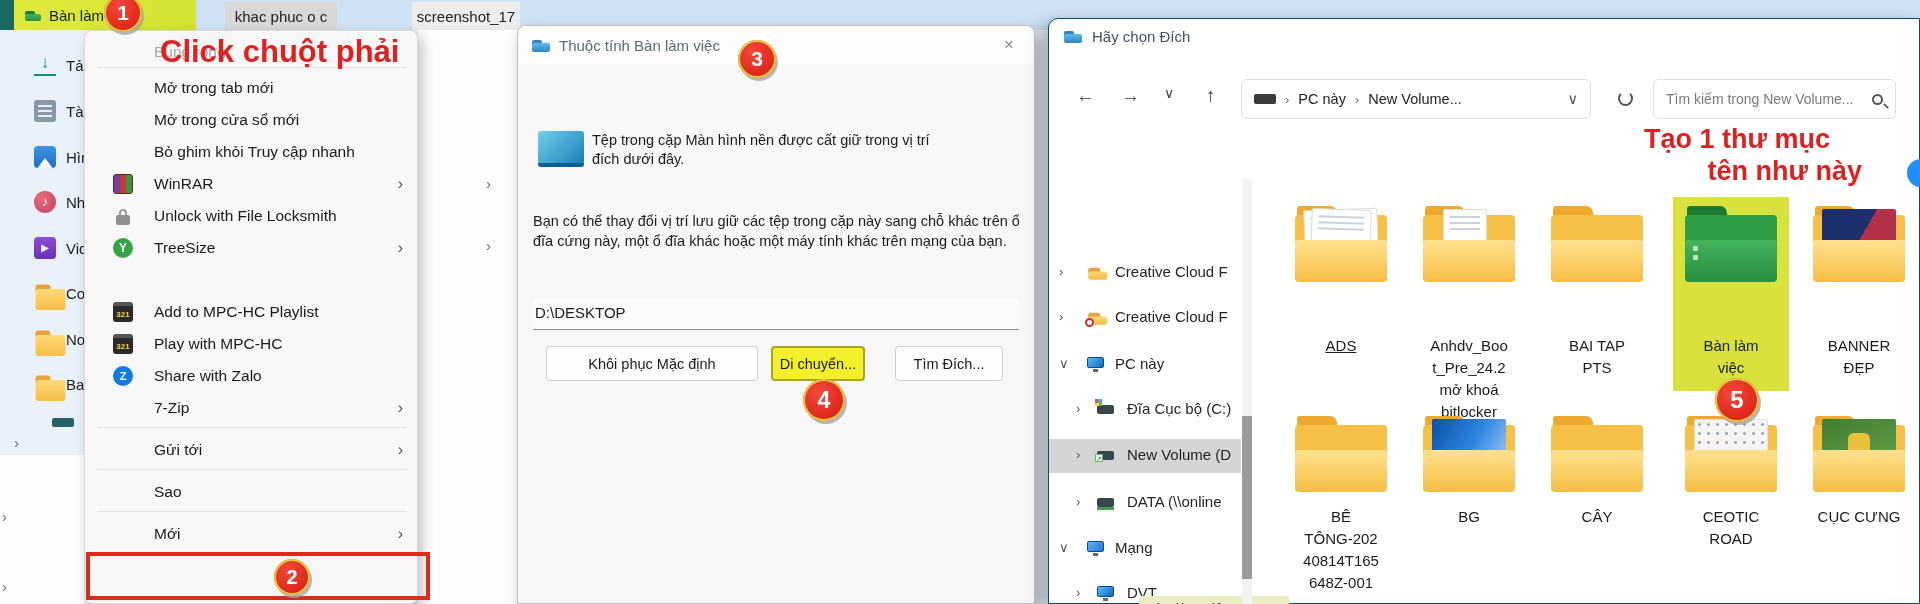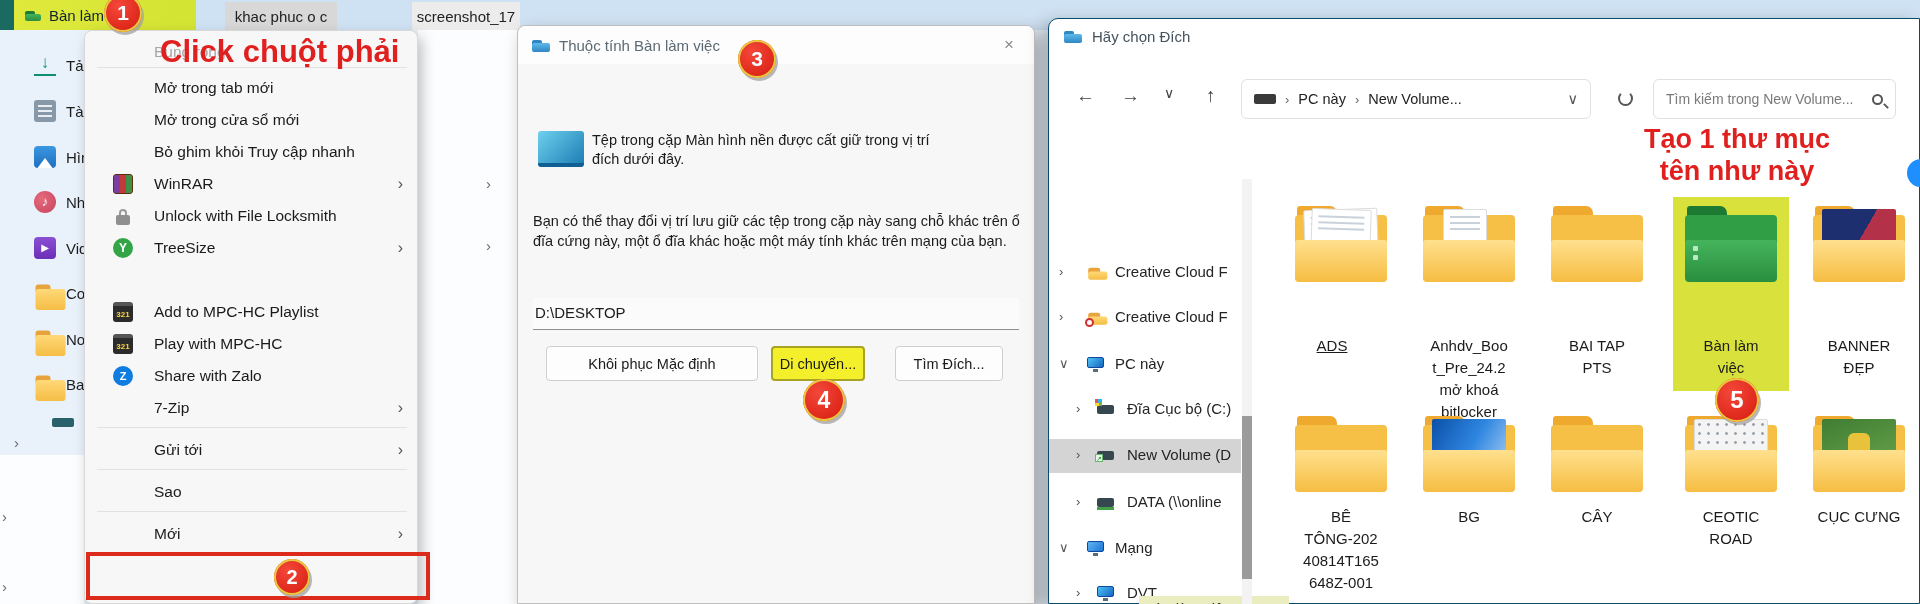--- a/index.html
+++ b/index.html
@@ -411,21 +411,21 @@
     </div>
   <div class="grid-hl" style="left:624px;top:178px"></div>
   <div id="pk-grid">
       <div class="bigf" style="left: 246px; top: 187px;">
         <span class="tab"></span>
         <span class="back"></span>
         <span class="prev prev-doc" style="transform:rotate(-2deg)"></span>
         <span class="prev prev-doc" style="left:16px;width:60px;transform:rotate(2deg)"></span>
         <span class="front"></span>
       </div>
-      <div class="grid-lbl" style="left: 221px; top: 316px; text-decoration: underline;">ADS</div>
+      <div class="grid-lbl" style="left: 230px; top: 316px; text-decoration: underline;">ADS</div>
       <div class="bigf" style="left: 374px; top: 187px;">
         <span class="tab"></span>
         <span class="back"></span>
         <span class="prev prev-doc" style="left:20px;width:44px"></span>
         <span class="front"></span>
       </div>
       <div class="grid-lbl" style="left: 358px; top: 316px;">Anhdv_Boo
 t_Pre_24.2
 mở khoá
 bitlocker</div>
@@ -486,20 +486,20 @@
         <span class="back"></span>
         <span class="prev prev-photo"></span>
         <span class="front"></span>
       </div>
       <div class="grid-lbl" style="left: 748px; top: 487px;">CỤC CƯNG</div>
     </div>
 </div>
 
 <div class="ann-red" style="left:160px;top:34px;font-size:31px">Click chuột phải</div>
 <div class="ann-red" style="left:1612px;top:124px;font-size:27px;width:250px;text-align:center">Tạo 1 thư mục</div>
-<div class="ann-red" style="left:1612px;top:156px;font-size:27px;width:250px;text-align:center">tên như này</div>
+<div class="ann-red" style="left:1612px;top:156px;font-size:27px;width:250px;text-align:right">tên như này</div>
 <div id="circles">
     <div class="num-circle" style="left: 104px; top: -6px; width: 38px; height: 38px; line-height: 38px; font-size: 21px;">1</div>
     <div class="num-circle" style="left: 274px; top: 559px; width: 36px; height: 36px; line-height: 36px; font-size: 20px;">2</div>
     <div class="num-circle" style="left: 738px; top: 40px; width: 38px; height: 38px; line-height: 38px; font-size: 21px;">3</div>
     <div class="num-circle" style="left: 803px; top: 379px; width: 42px; height: 42px; line-height: 42px; font-size: 23px;">4</div>
     <div class="num-circle" style="left: 1715px; top: 378px; width: 44px; height: 44px; line-height: 44px; font-size: 24px;">5</div>
   </div>
 
 </body></html>

